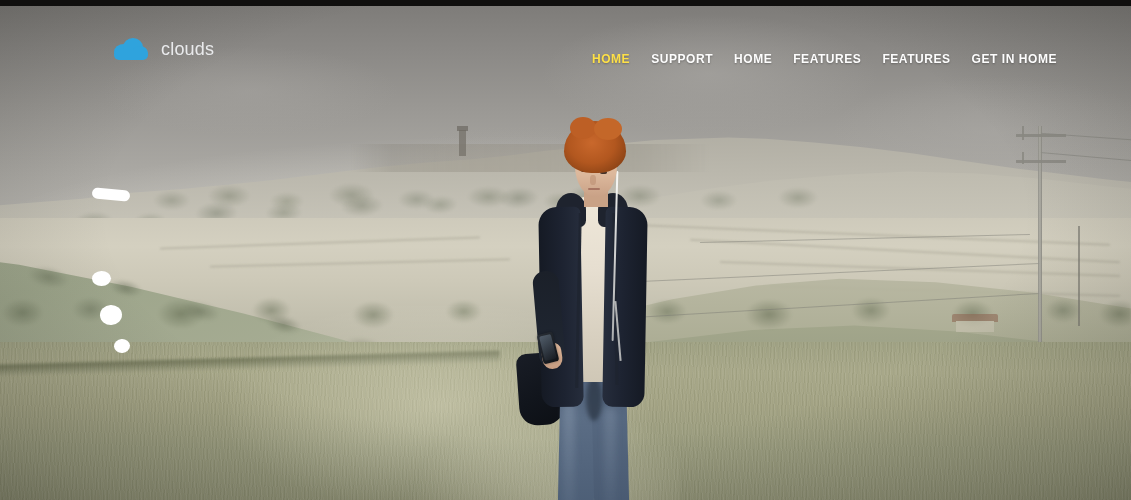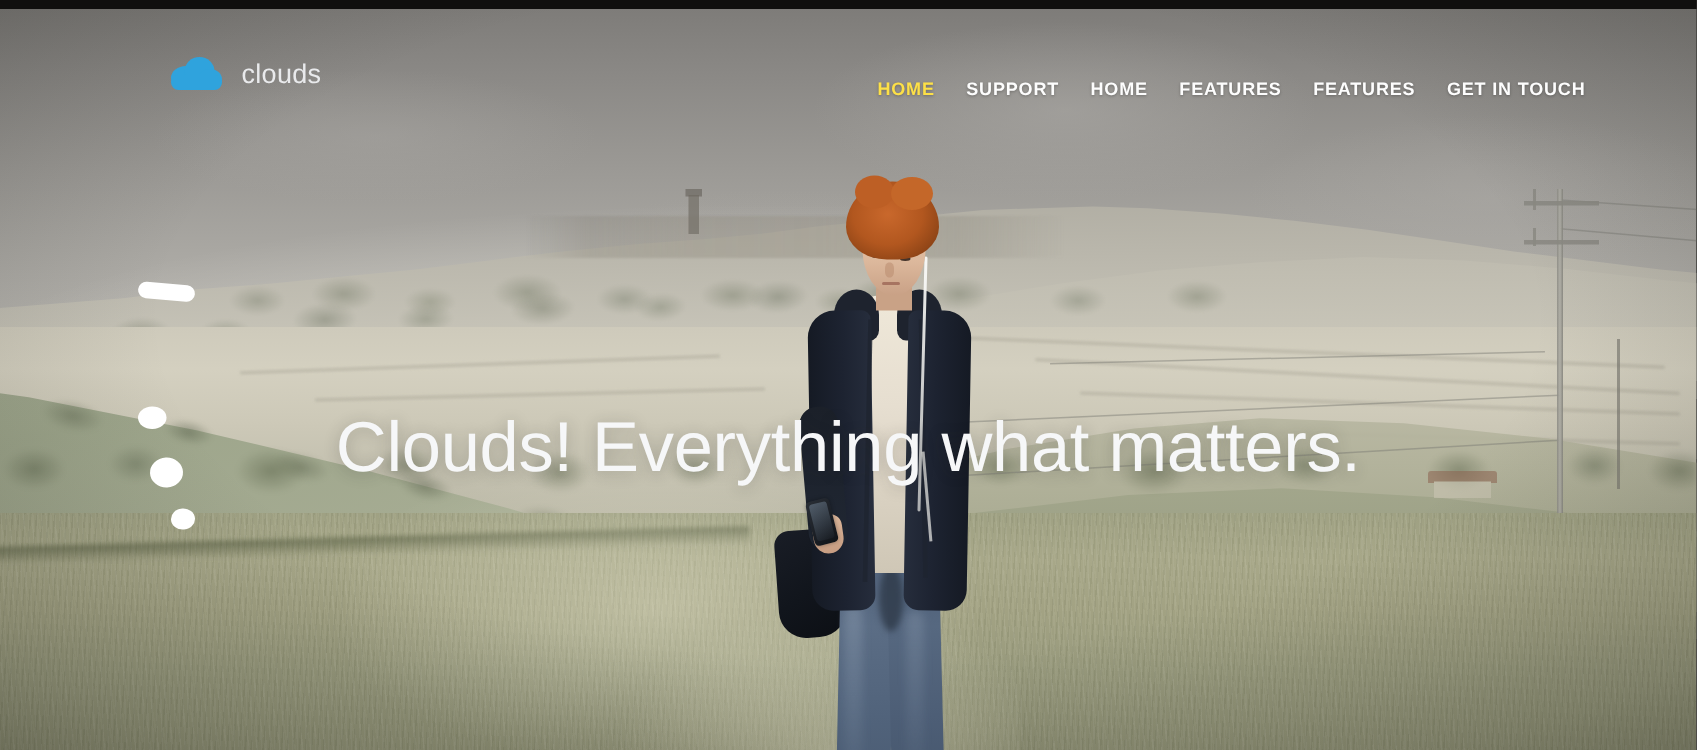--- a/index.html
+++ b/index.html
@@ -603,23 +603,20 @@
       <div class="p-hair"></div>
 
       <div class="p-arm-l"></div>
       <div class="p-hand"></div>
       <div class="p-phone"></div>
     </div>
 
     <div class="vignette"></div>
   </div>
 
-  <div class="hero-copy">
-    <div class="hero-title">Clouds! Everything what matters.</div>
-  </div>
 
   <div class="site-header">
 
     <a class="brand" href="#">
       <span class="brand-mark">
         <span class="cloud-blue">
           <i class="b1"></i>
             <i class="b2"></i>
             <i class="b3"></i>
             <i class="b4"></i>
@@ -633,17 +630,17 @@
       </span>
       <span class="brand-text">clouds</span>
     </a>
 
     <nav class="main-nav">
       <a class="nav-link is-active" href="#">HOME</a>
       <a class="nav-link" href="#">SUPPORT</a>
       <a class="nav-link" href="#">HOME</a>
       <a class="nav-link" href="#">FEATURES</a>
       <a class="nav-link" href="#">FEATURES</a>
-      <a class="nav-link" href="#">GET IN TOUCH</a>
+      <a class="nav-link" href="#">GET IN HOME</a>
     </nav>
   </div>
 
 </div>
 
 </body></html>

